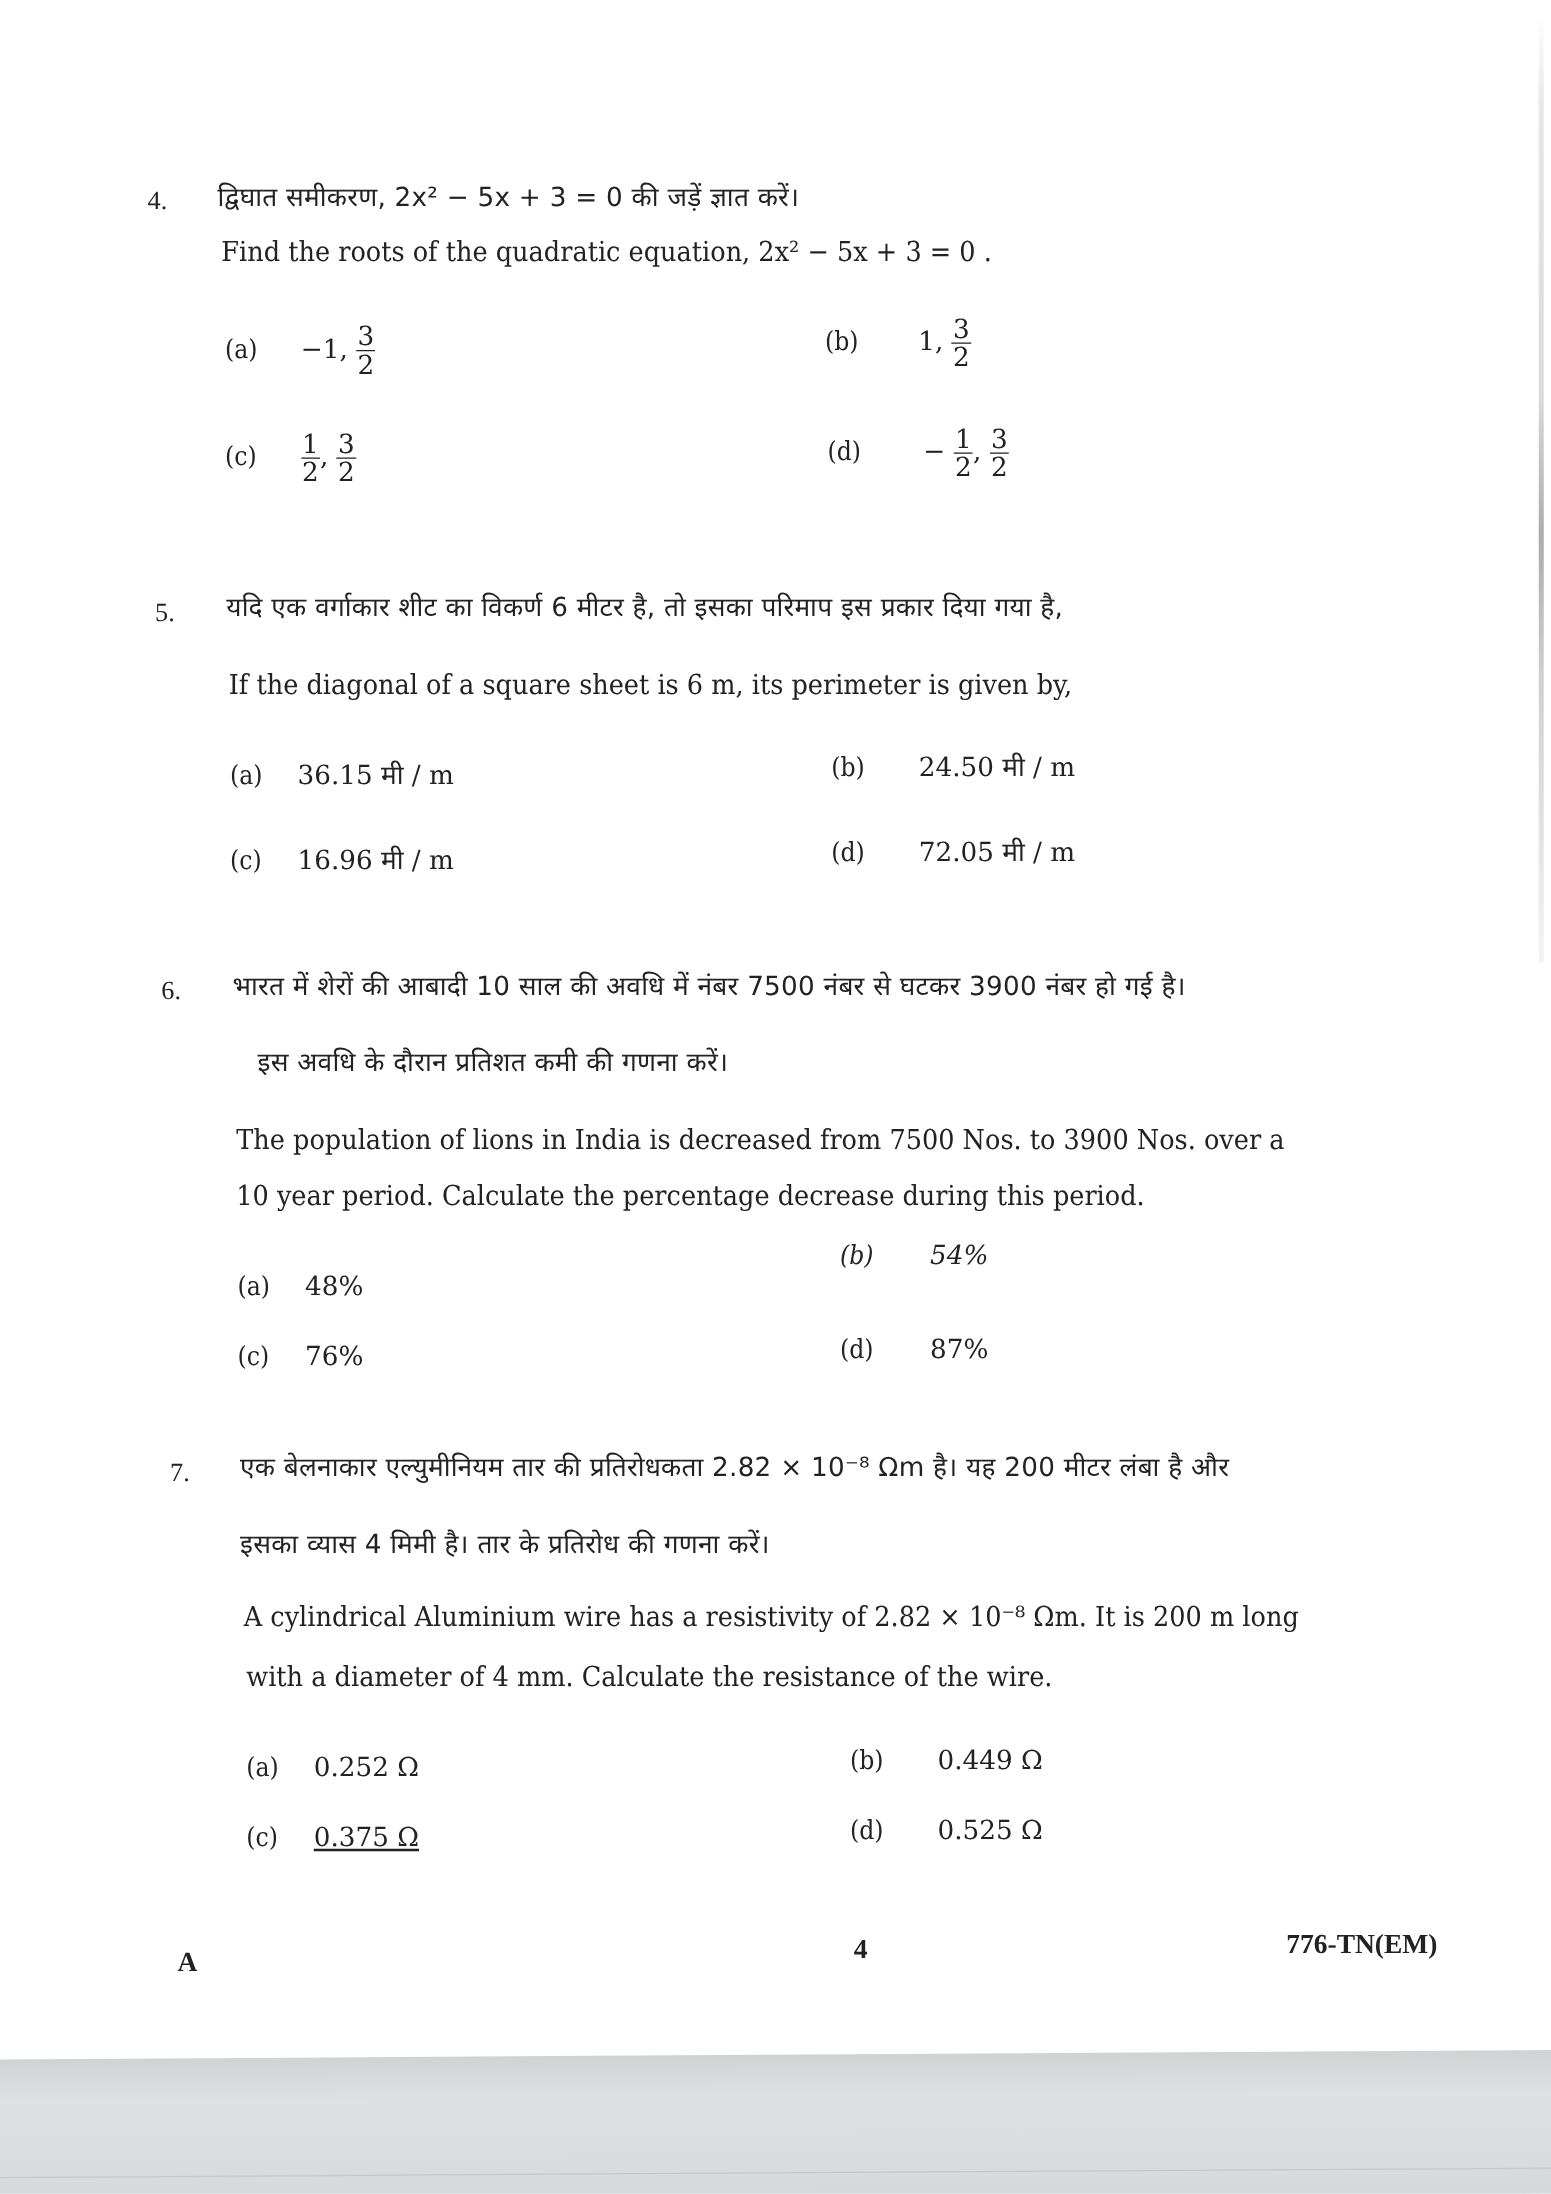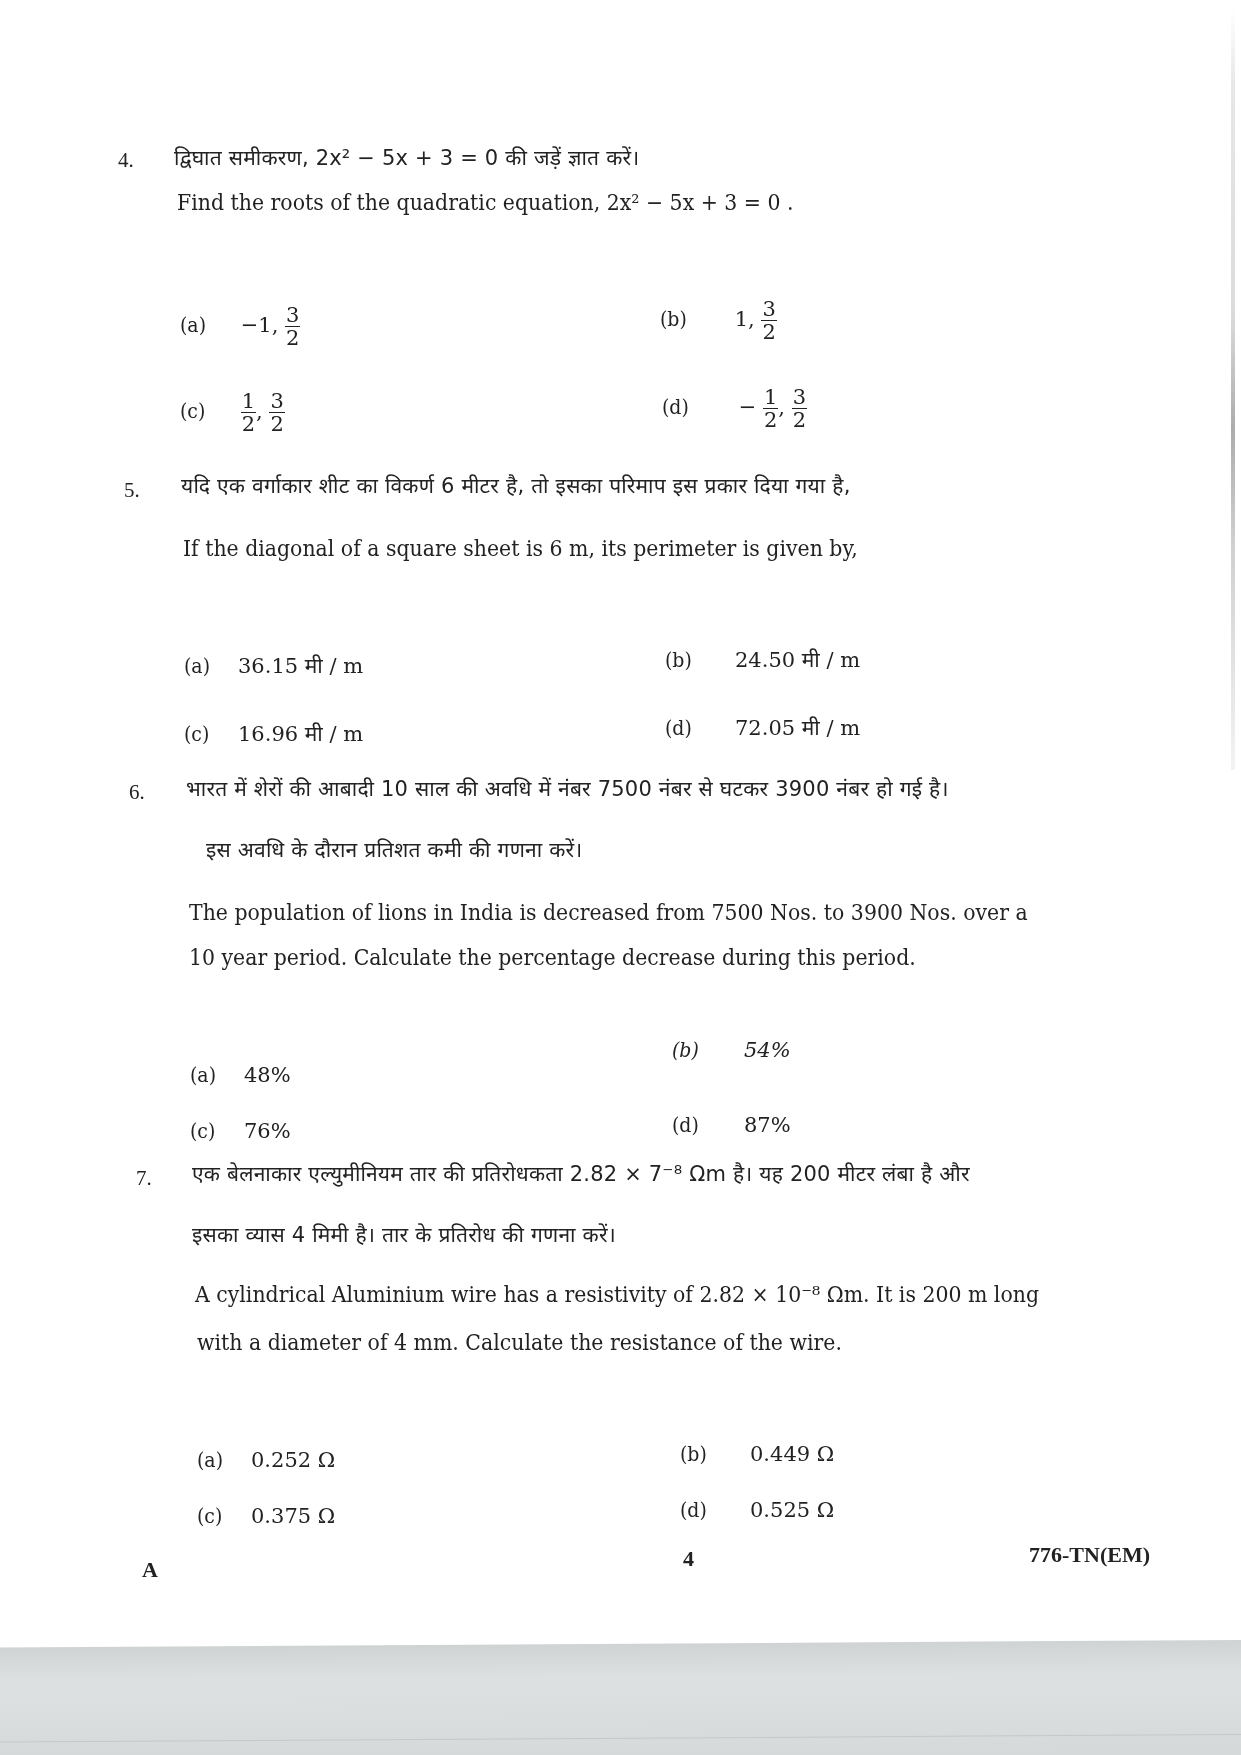--- a/index.html
+++ b/index.html
@@ -20,21 +20,21 @@
     background:linear-gradient(to bottom,#cfd3d4 0%,#dde1e2 30%,#d5d9da 100%);
     transform:skewY(-0.35deg); transform-origin:right top;
   }
   .bottom-band::after{
     content:""; position:absolute; left:0; right:0; bottom:20px; height:1px; background:#c3c8c9;
   }
   .q { position:absolute; left:0; width:1241px; }
   .qnum { position:absolute; font-size:21px; font-family:"Liberation Serif", serif; }
   .hi { position:absolute; font-family:"DejaVu Sans","Liberation Sans",sans-serif; font-size:21px; letter-spacing:0.2px; white-space:nowrap; }
   .en { position:absolute; font-family:"DejaVu Serif","Liberation Serif",serif; font-size:22px; white-space:nowrap; transform:scaleX(0.93); transform-origin:left; }
-  .opt { position:absolute; font-family:"DejaVu Serif","Liberation Serif",serif; font-size:21px; white-space:nowrap;margin-top:46px; }
+  .opt { position:absolute; font-family:"DejaVu Serif","Liberation Serif",serif; font-size:21px; white-space:nowrap; }
   .opt .lbl { display:inline-block; width:54px; transform:scaleX(0.9); transform-origin:left; }
   .frac { display:inline-flex; flex-direction:column; align-items:center; vertical-align:middle; line-height:1.05; font-size:21px; }
   .frac .n { padding:0 1px; border-bottom:1.5px solid #222; }
   .frac .d { padding:0 1px; }
   .footer { position:absolute; font-family:"Liberation Serif",serif; font-weight:bold; font-size:22px; }
 </style>
 </head>
 <body>
 
 <div class="page">
@@ -103,27 +103,27 @@
     <span class="en" style="left:189px;top:900px;">The population of lions in India is decreased from 7500 Nos. to 3900 Nos. over a</span>
     <span class="en" style="left:189px;top:945px;">10 year period. Calculate the percentage decrease during this period.</span>
     <div class="opt" style="left:190px;top:1017px;"><span class="lbl">(a)</span><span>48%</span></div>
     <div class="opt" style="left:672px;top:992px;font-style:italic;"><span class="lbl" style="width:72px">(b)</span><span>54%</span></div>
     <div class="opt" style="left:190px;top:1073px;"><span class="lbl">(c)</span><span>76%</span></div>
     <div class="opt" style="left:672px;top:1067px;"><span class="lbl" style="width:72px">(d)</span><span>87%</span></div>
   </div>
 
   <div class="q">
     <span class="qnum" style="left:136px;top:1166px;">7.</span>
-    <span class="hi" style="left:192px;top:1159px;">एक बेलनाकार एल्युमीनियम तार की प्रतिरोधकता 2.82 × 7⁻⁸ Ωm है। यह 200 मीटर लंबा है और</span>
+    <span class="hi" style="left:192px;top:1159px;">एक बेलनाकार एल्युमीनियम तार की प्रतिरोधकता 2.82 × 10⁻⁸ Ωm है। यह 200 मीटर लंबा है और</span>
     <span class="hi" style="left:192px;top:1220px;">इसका व्यास 4 मिमी है। तार के प्रतिरोध की गणना करें।</span>
     <span class="en" style="left:195px;top:1282px;">A cylindrical Aluminium wire has a resistivity of 2.82 × 10⁻⁸ Ωm. It is 200 m long</span>
     <span class="en" style="left:197px;top:1330px;">with a diameter of 4 mm. Calculate the resistance of the wire.</span>
     <div class="opt" style="left:197px;top:1402px;"><span class="lbl">(a)</span><span>0.252 Ω</span></div>
     <div class="opt" style="left:680px;top:1396px;"><span class="lbl" style="width:70px">(b)</span><span>0.449 Ω</span></div>
-    <div class="opt" style="left:197px;top:1458px;"><span class="lbl">(c)</span><span>0.375 Ω</span></div>
+    <div class="opt" style="left:197px;top:1458px;text-decoration:underline;"><span class="lbl">(c)</span><span>0.375 Ω</span></div>
     <div class="opt" style="left:680px;top:1452px;"><span class="lbl" style="width:70px">(d)</span><span>0.525 Ω</span></div>
   </div>
 
   <span class="footer" style="left:142px;top:1557px;">A</span>
   <span class="footer" style="left:683px;top:1546px;">4</span>
   <span class="footer" style="left:1012px;top:1542px;margin-left:17px;">776-TN(EM)</span>
 </div>
 
 <div class="bottom-band"></div>
 

